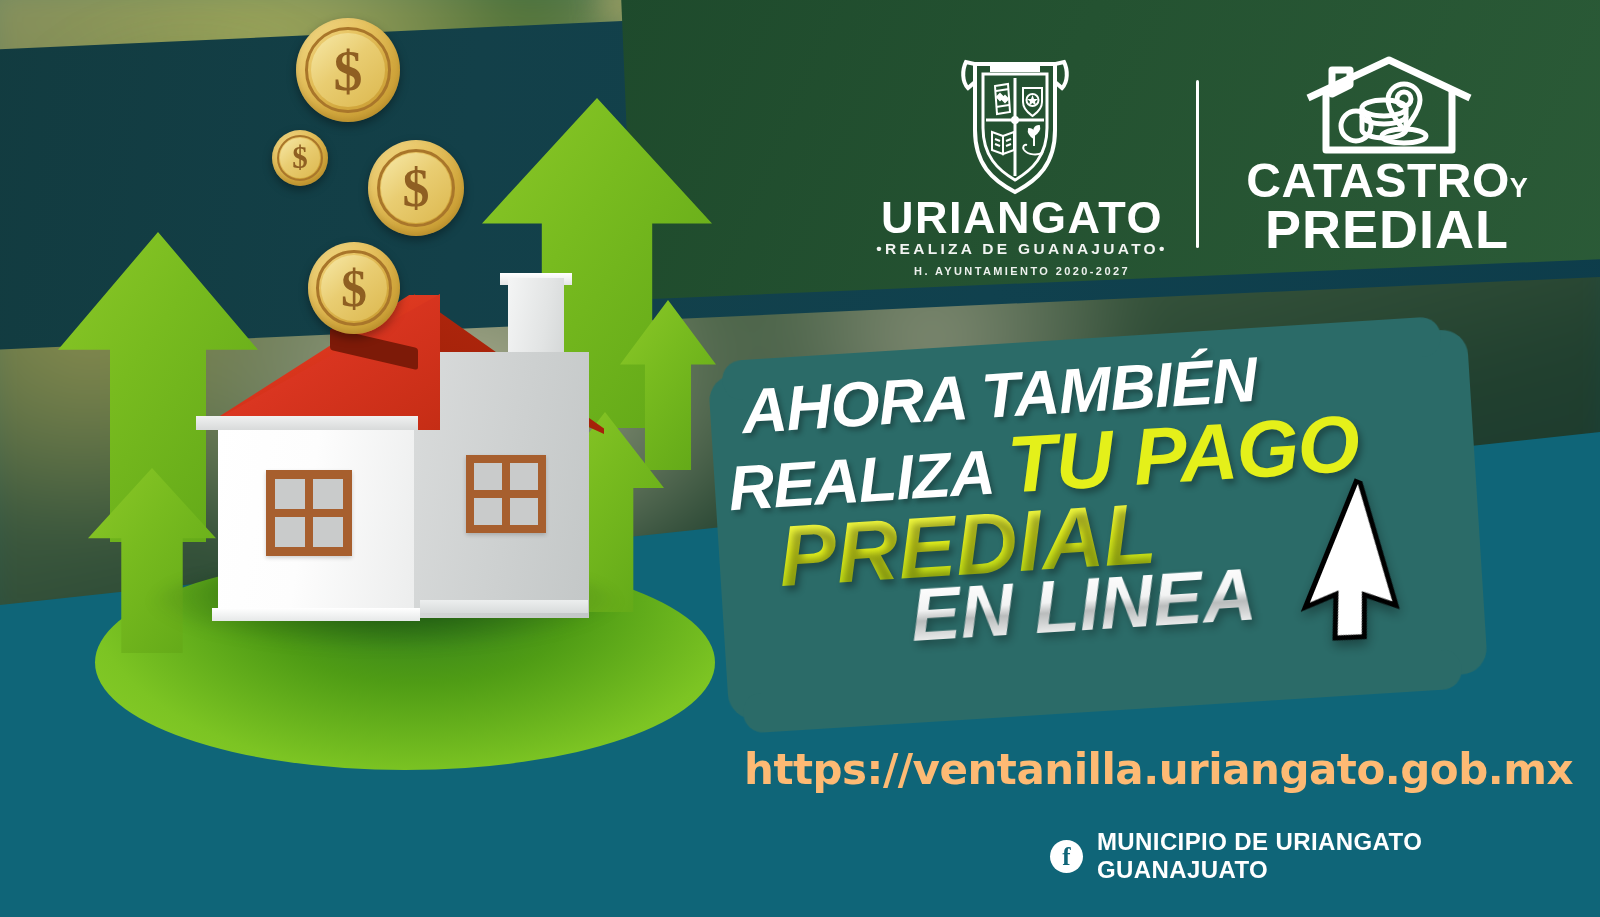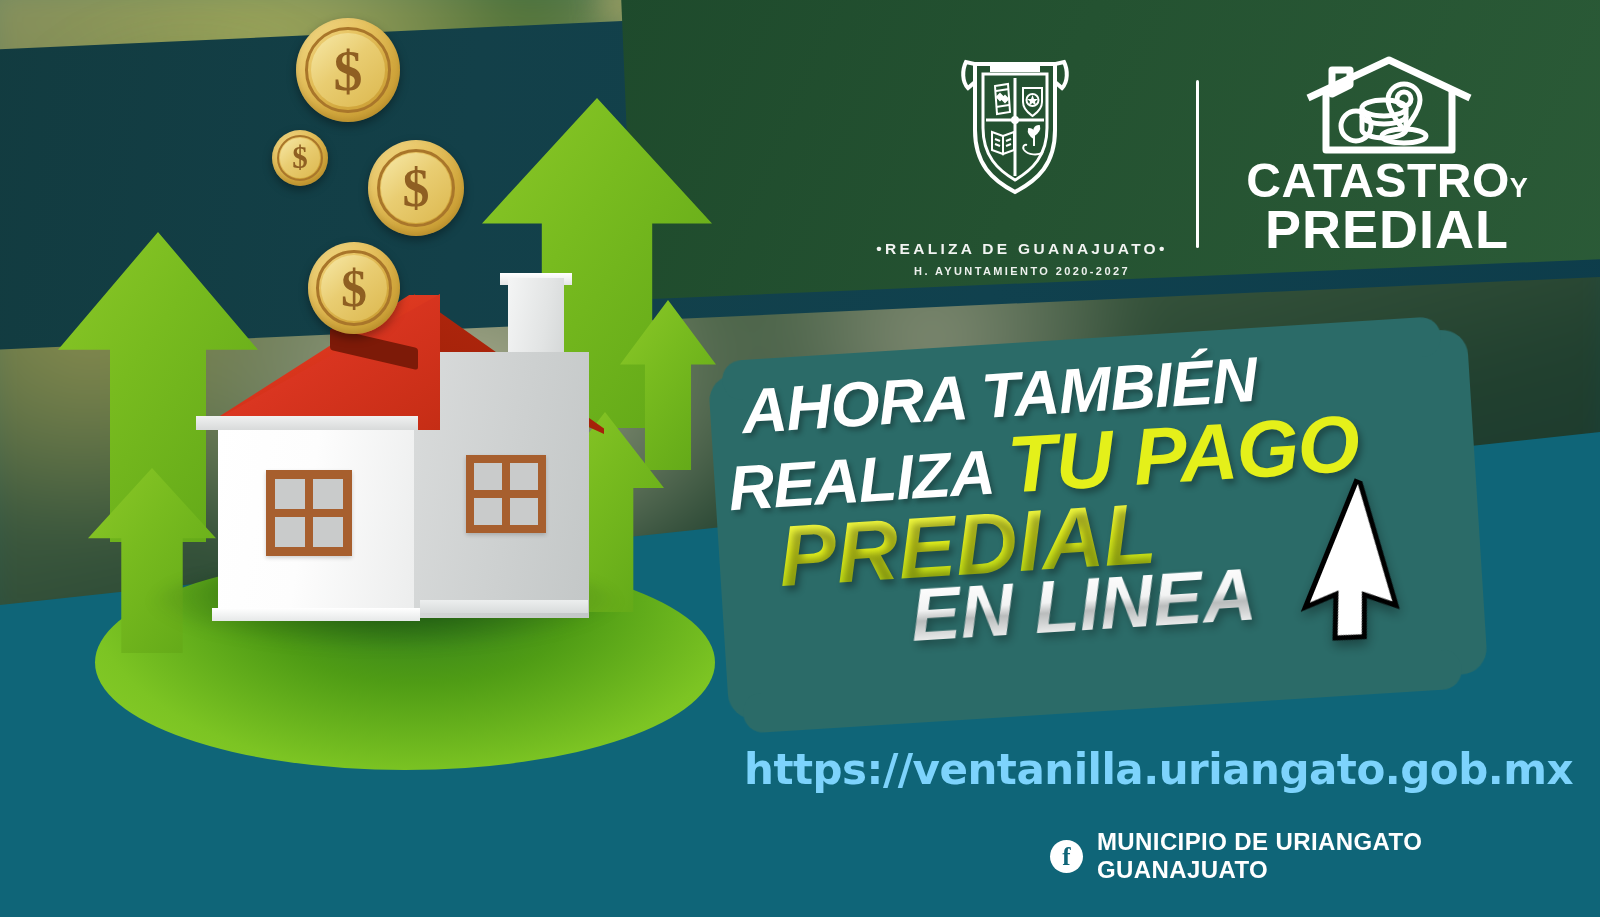--- a/index.html
+++ b/index.html
@@ -311,21 +311,21 @@
     left: 1312px; top: 492px;
     width: 120px; height: 170px;
     transform: rotate(22deg);
     filter: drop-shadow(3px 5px 6px rgba(0,0,0,0.35));
   }
 
   
   .url-text {
     position: absolute; left: 744px; top: 745px;
     font-size: 42px; font-weight: bold;
-    color: #7dd3fc;
+    color: #fdba74;
     letter-spacing: -0.5px;
     font-family: "DejaVu Sans", sans-serif;
   }
   .social-row {
     position: absolute; left: 1050px; top: 828px;
     display: flex; align-items: center; gap: 14px;
   }
   .fb-icon {
     width: 33px; height: 33px; border-radius: 50%;
     background: #ffffff;
@@ -470,20 +470,21 @@
 
       <g stroke="#ffffff" stroke-width="2" fill="none">
         <path d="M74 98 C78 103 88 104 93 100"></path>
         <path d="M74 98 C72 95 74 92 77 93"></path>
         <line x1="84" y1="94" x2="84" y2="79"></line>
         <path d="M84 86 C80 84 78 80 79 77 C83 77 85 81 84 86 Z" fill="#ffffff"></path>
         <path d="M84 83 C88 81 90 77 89 74 C85 74 83 78 84 83 Z" fill="#ffffff"></path>
       </g>
     </svg>
   </div>
+  <div class="municipality-name">URIANGATO</div>
   <div class="municipality-sub">•REALIZA DE GUANAJUATO•</div>
   <div class="municipality-sub2">H. AYUNTAMIENTO 2020-2027</div>
 
   <div class="logo-divider"></div>
 
   <div class="catastro-icon">
     <svg width="178" height="105" viewBox="0 0 178 105">
       <g fill="none" stroke="#ffffff" stroke-width="7" stroke-linejoin="round">
         <path d="M8 46 L89 8 L170 46"></path>
         <path d="M26 38 L26 98 L152 98 L152 38"></path>

